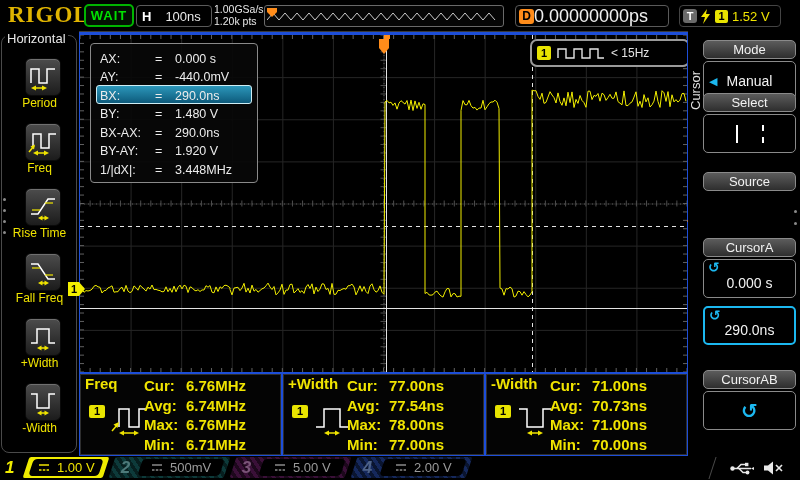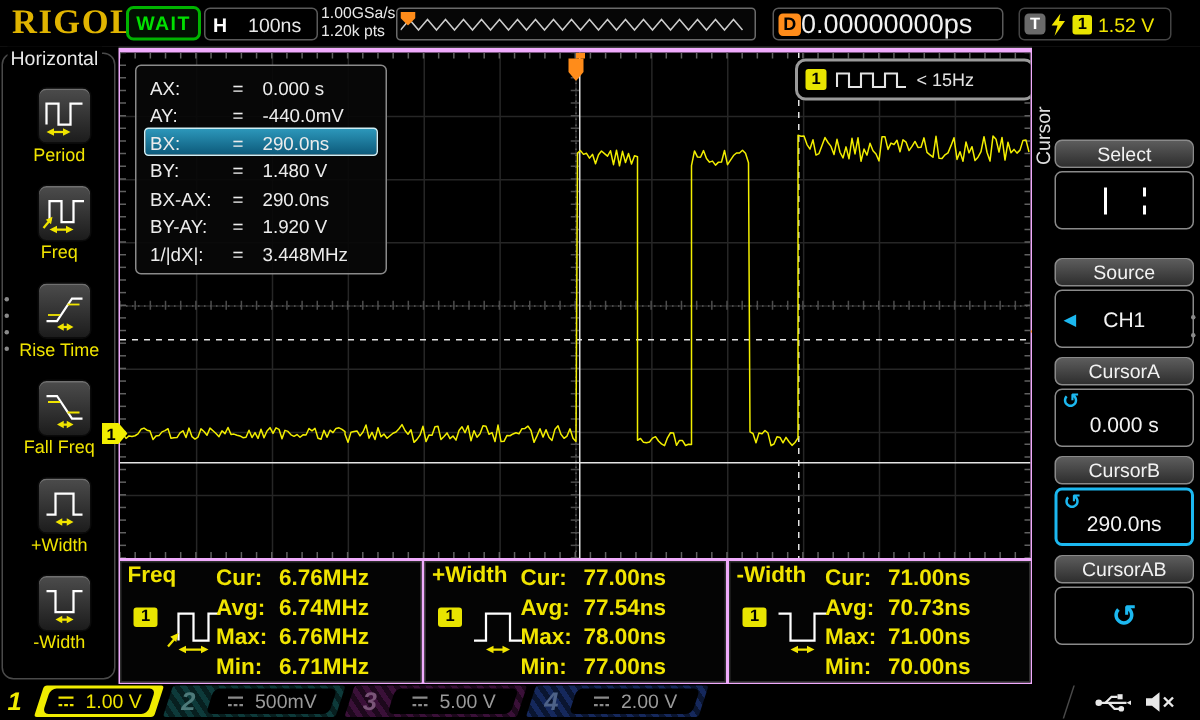--- a/index.html
+++ b/index.html
@@ -1,16 +1,16 @@
 <!DOCTYPE html>
 <html><head>
 <meta charset="utf-8">
 <style>
   html,body{margin:0;padding:0;background:#111;}
-  #screen{position:relative;width:800px;height:480px;background:#f0abfc;overflow:hidden;
+  #screen{position:relative;width:800px;height:480px;background:#1d4ed8;overflow:hidden;
           font-family:"Liberation Sans","DejaVu Sans",sans-serif;-webkit-font-smoothing:none;}
 
   
   #topbar{position:absolute;left:0;top:0;width:800px;height:31px;background:#000;border-bottom:1px solid #3a3a3a;}
   #logo{position:absolute;left:8px;top:2px;font-family:"Liberation Serif","DejaVu Serif",serif;
         font-weight:bold;font-size:23px;color:#e0b400;letter-spacing:1px;}
   #wait-badge{position:absolute;left:84px;top:4px;width:46px;height:19px;border:2px solid #00b400;border-radius:5px;
         background:#031003;color:#00e000;font-size:13px;font-weight:bold;text-align:center;line-height:19px;letter-spacing:1px;}
   #h-box{position:absolute;left:136px;top:5px;width:74px;height:20px;background:#000;border:1px solid #5a5a5a;border-radius:4px;
         display:flex;align-items:center;}
@@ -630,47 +630,49 @@
     <text x="3" y="11" font-size="11" font-weight="bold" fill="#000" font-family="Liberation Sans,sans-serif">1</text>
   </svg>
   <svg class="marker" width="17" height="14" style="left:687px;top:214px;">
     <polygon points="17,0 6,0 0,7 6,14 17,14" fill="#ff8c1a"></polygon>
     <text x="7" y="11" font-size="10" font-weight="bold" fill="#000" font-family="Liberation Sans,sans-serif">T</text>
   </svg>
 
   <div id="right-menu">
     <div id="cursor-tab">Cursor</div>
 
+    <div class="menu-item" style="top:9px;">
+      <div class="mi-head">Mode</div>
+      <div class="mi-body">
+        <span class="tri"></span>
+        <span>Manual</span>
+      </div>
+    </div>
 
     <div class="menu-item" style="top:62px;">
       <div class="mi-head">Select</div>
       <div class="mi-body">
         <span class="sel-bar-solid"></span>
         <span class="sel-bar-dash"></span>
       </div>
     </div>
 
     <div class="menu-item" style="top:141px;">
       <div class="mi-head">Source</div>
-      <div class="mi-body">
-        <span class="tri"></span>
-        <span>CH1</span>
-      </div>
     </div>
 
     <div class="menu-item" style="top:207px;">
       <div class="mi-head">CursorA</div>
       <div class="mi-body">
         <span class="knob"></span>
         <span style="margin-top:8px;">0.000 s</span>
       </div>
     </div>
 
     <div class="menu-item selected" style="top:273px;">
-      <div class="mi-head">CursorB</div>
       <div class="mi-body">
         <span class="knob"></span>
         <span style="margin-top:8px;">290.0ns</span>
       </div>
     </div>
 
     <div class="menu-item" style="top:339px;">
       <div class="mi-head">CursorAB</div>
       <div class="mi-body">
         <span class="knob-center"></span>

